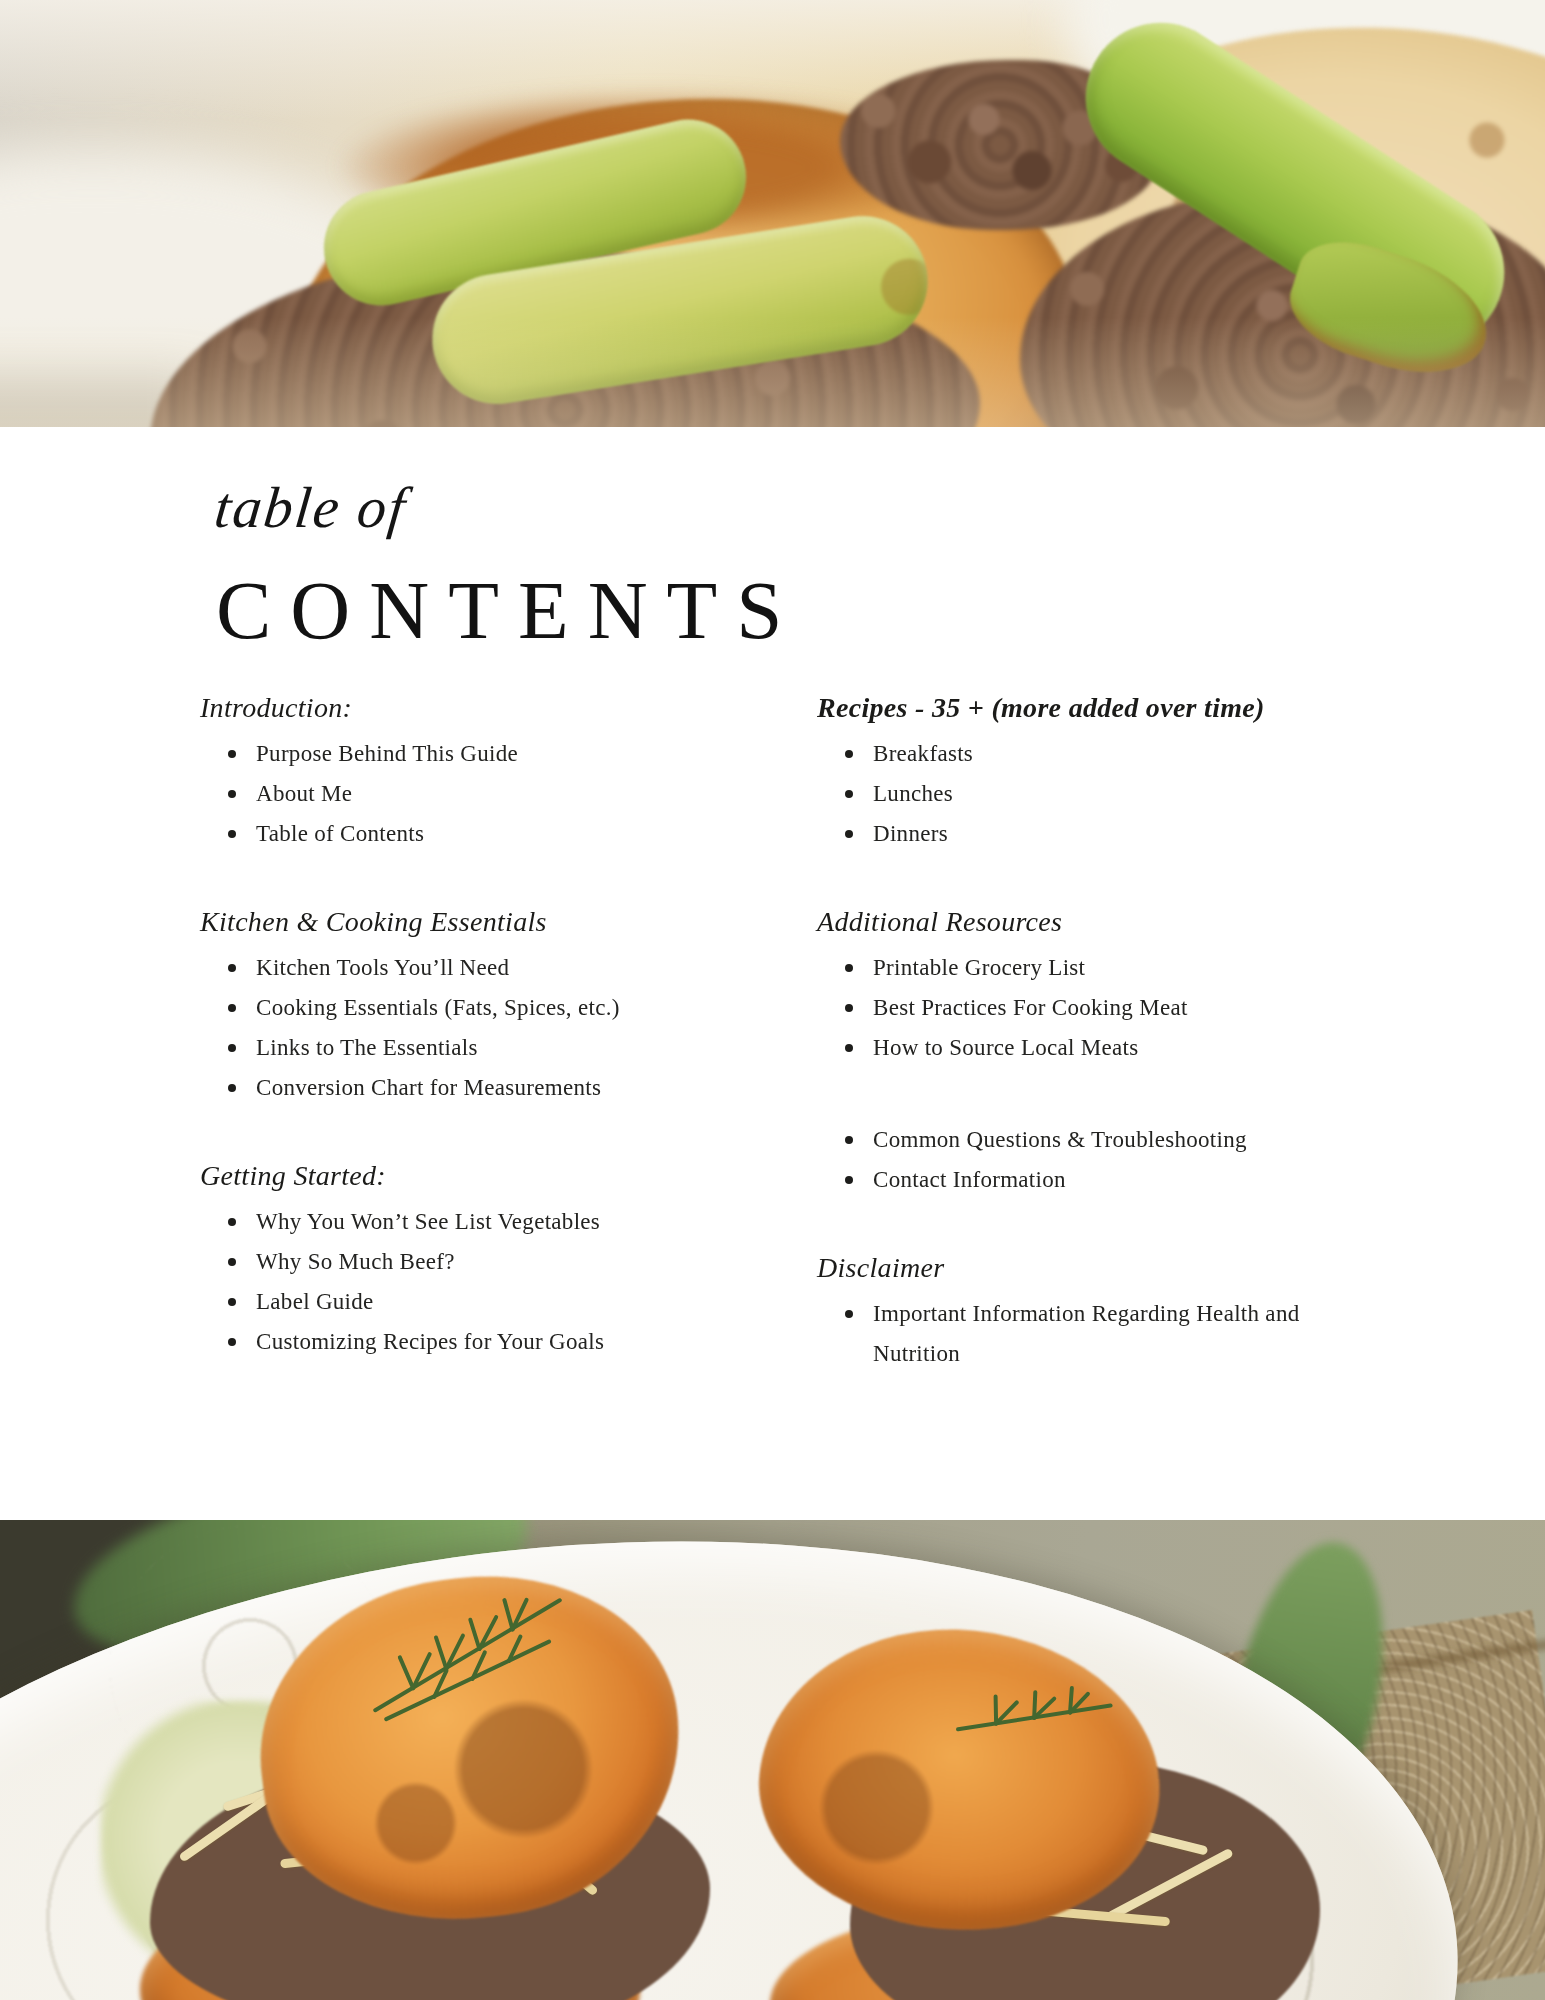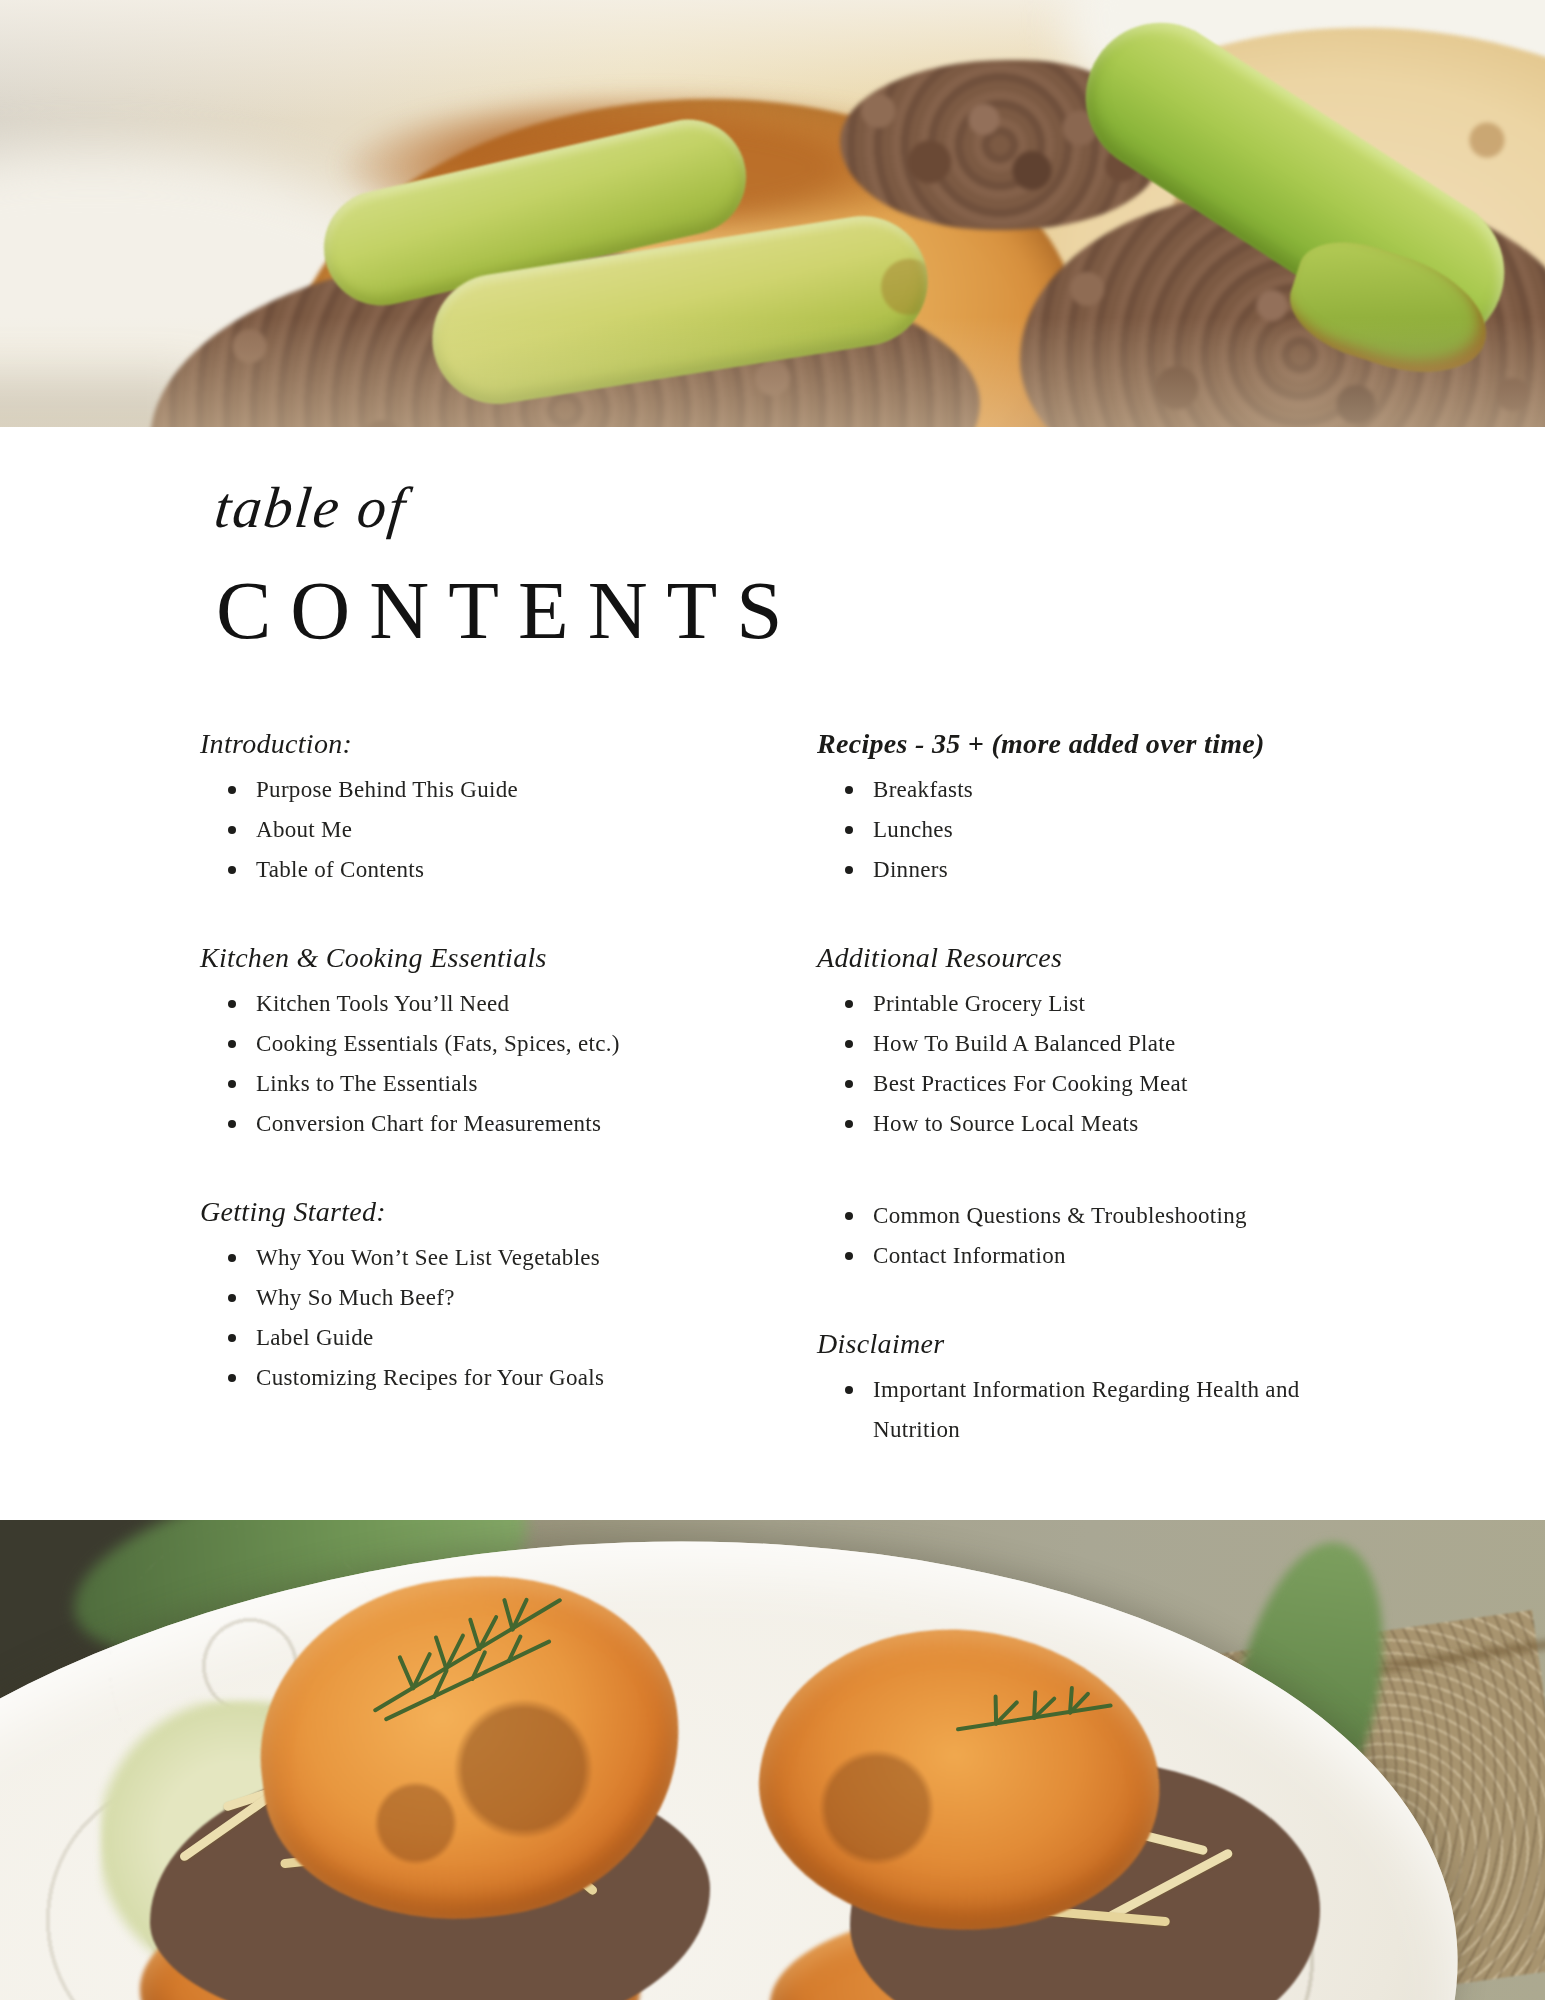--- a/index.html
+++ b/index.html
@@ -74,21 +74,21 @@
     position:absolute;left:215px;top:474px;
     font-size:58px;font-style:italic;letter-spacing:2px;color:#151515;
     transform:skewX(-6deg);
   }
   .page-title{
     position:absolute;left:216px;top:562px;
     font-size:83px;letter-spacing:19px;color:#121212;font-weight:400;
   }
 
   
-  .columns{position:absolute;left:200px;top:728px;width:1260px;display:flex;}
+  .columns{position:absolute;left:200px;top:692px;width:1260px;display:flex;}
   .col{width:560px;}
   .col-right{margin-left:57px;}
   .toc-section{margin:0 0 52px 0;}
   .toc-heading{
     margin:0 0 10px 0;font-size:28px;font-weight:400;font-style:italic;color:#1b1b19;letter-spacing:.3px;
   }
   .toc-heading.em{font-weight:700;}
   .toc-list{list-style:none;margin:0;padding:0 0 0 26px;}
   .toc-item{
     position:relative;font-size:23px;line-height:40px;padding-left:30px;
@@ -209,21 +209,20 @@
         <ul class="toc-list">
           <li class="toc-item">Breakfasts</li>
           <li class="toc-item">Lunches</li>
           <li class="toc-item">Dinners</li>
         </ul>
       </section>
       <section class="toc-section">
         <h3 class="toc-heading">Additional Resources</h3>
         <ul class="toc-list">
           <li class="toc-item">Printable Grocery List</li>
-          <li class="toc-item">How To Build A Balanced Plate</li>
           <li class="toc-item">Best Practices For Cooking Meat</li>
           <li class="toc-item">How to Source Local Meats</li>
         </ul>
       </section>
       <section class="toc-section">
         <ul class="toc-list">
           <li class="toc-item">Common Questions &amp; Troubleshooting</li>
           <li class="toc-item">Contact Information</li>
         </ul>
       </section>

